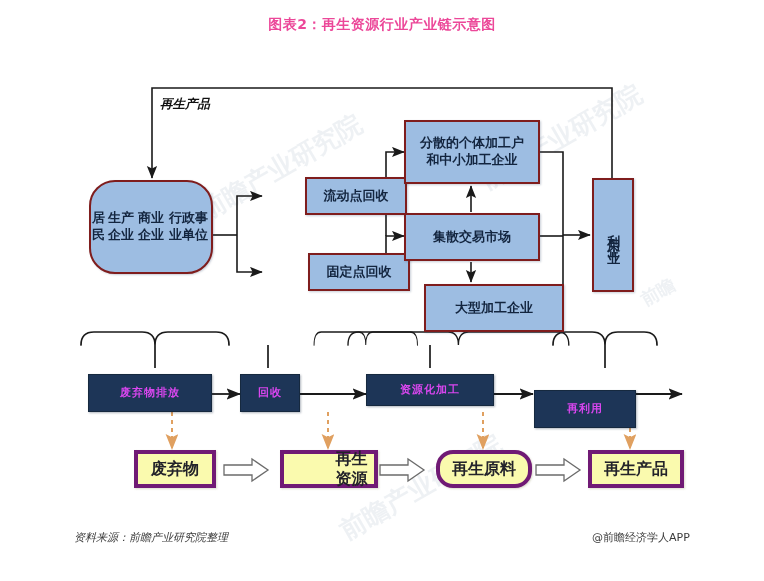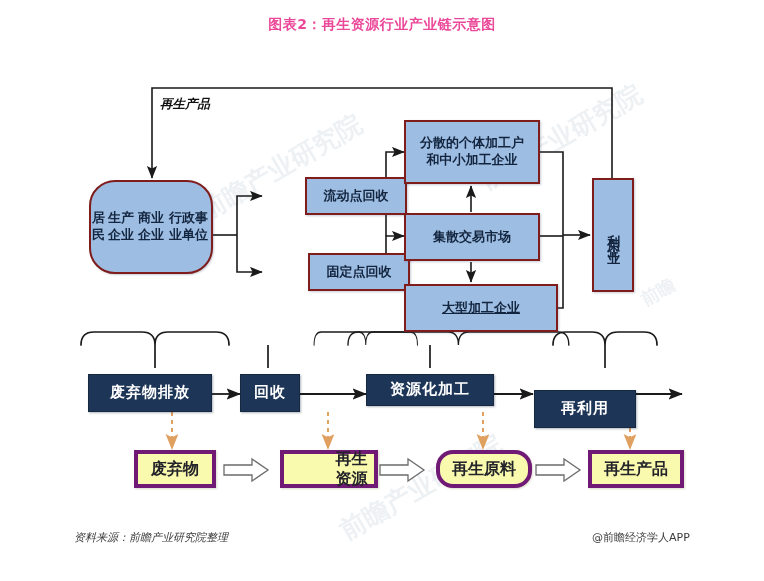--- a/index.html
+++ b/index.html
@@ -30,21 +30,21 @@
     background:#9dbde2;border:2px solid #7f1d1d;
     color:#13253f;font-size:13px;font-weight:600;
     box-shadow:1px 1px 2px rgba(60,80,110,.28);
   }
   .blue.vert{
     writing-mode:vertical-rl;text-orientation:upright;
     letter-spacing:6px;font-size:13px;
   }
   .navy{
     background:#1d3557;border:1px solid #16293f;
-    color:#ffffff;font-size:15px;font-weight:700;
+    color:#d946ef;font-size:11px;font-weight:700;
     letter-spacing:1px;
     box-shadow:1px 1px 2px rgba(30,45,70,.35);
   }
   .yellow{
     background:#fafaae;border:4px solid #701a75;
     color:#23232a;font-size:16px;font-weight:600;
     box-shadow:1px 1px 2px rgba(140,140,90,.3);
   }
   .loop-label{
     position:absolute;font-size:12.5px;color:#101010;font-weight:600;
@@ -158,21 +158,21 @@
   </div>
 
   <div class="box blue" style="left:264px;top:177px;width:102px;height:38px;margin-left:41px;">流动点回收</div>
   <div class="box blue" style="left:264px;top:253px;width:102px;height:38px;margin-left:44px;">固定点回收</div>
 
   <div class="box blue" style="left:404px;top:120px;width:136px;height:64px;flex-direction:column;">
     <span>分散的个体加工户</span>
     <span>和中小加工企业</span>
   </div>
   <div class="box blue" style="left:404px;top:213px;width:136px;height:48px;">集散交易市场</div>
-  <div class="box blue" style="left:404px;top:284px;width:154px;height:48px;text-decoration:underline;">大型加工企业</div>
+  <div class="box blue" style="left:424px;top:284px;width:140px;height:48px;">大型加工企业</div>
 
   <div class="box blue vert" style="left:592px;top:178px;width:42px;height:114px;">利用企业</div>
 
   <div class="box navy" style="left:88px;top:374px;width:124px;height:38px;">废弃物排放</div>
   <div class="box navy" style="left:240px;top:374px;width:60px;height:38px;">回收</div>
   <div class="box navy" style="left:366px;top:374px;width:128px;height:32px;">资源化加工</div>
   <div class="box navy" style="left:534px;top:374px;width:102px;height:38px;margin-top:16px;">再利用</div>
 
   <div class="box yellow" style="left:134px;top:450px;width:82px;height:38px;">废弃物</div>
   <div class="box yellow" style="left:280px;top:450px;width:98px;height:38px;padding-left:45px;">再生资源</div>

